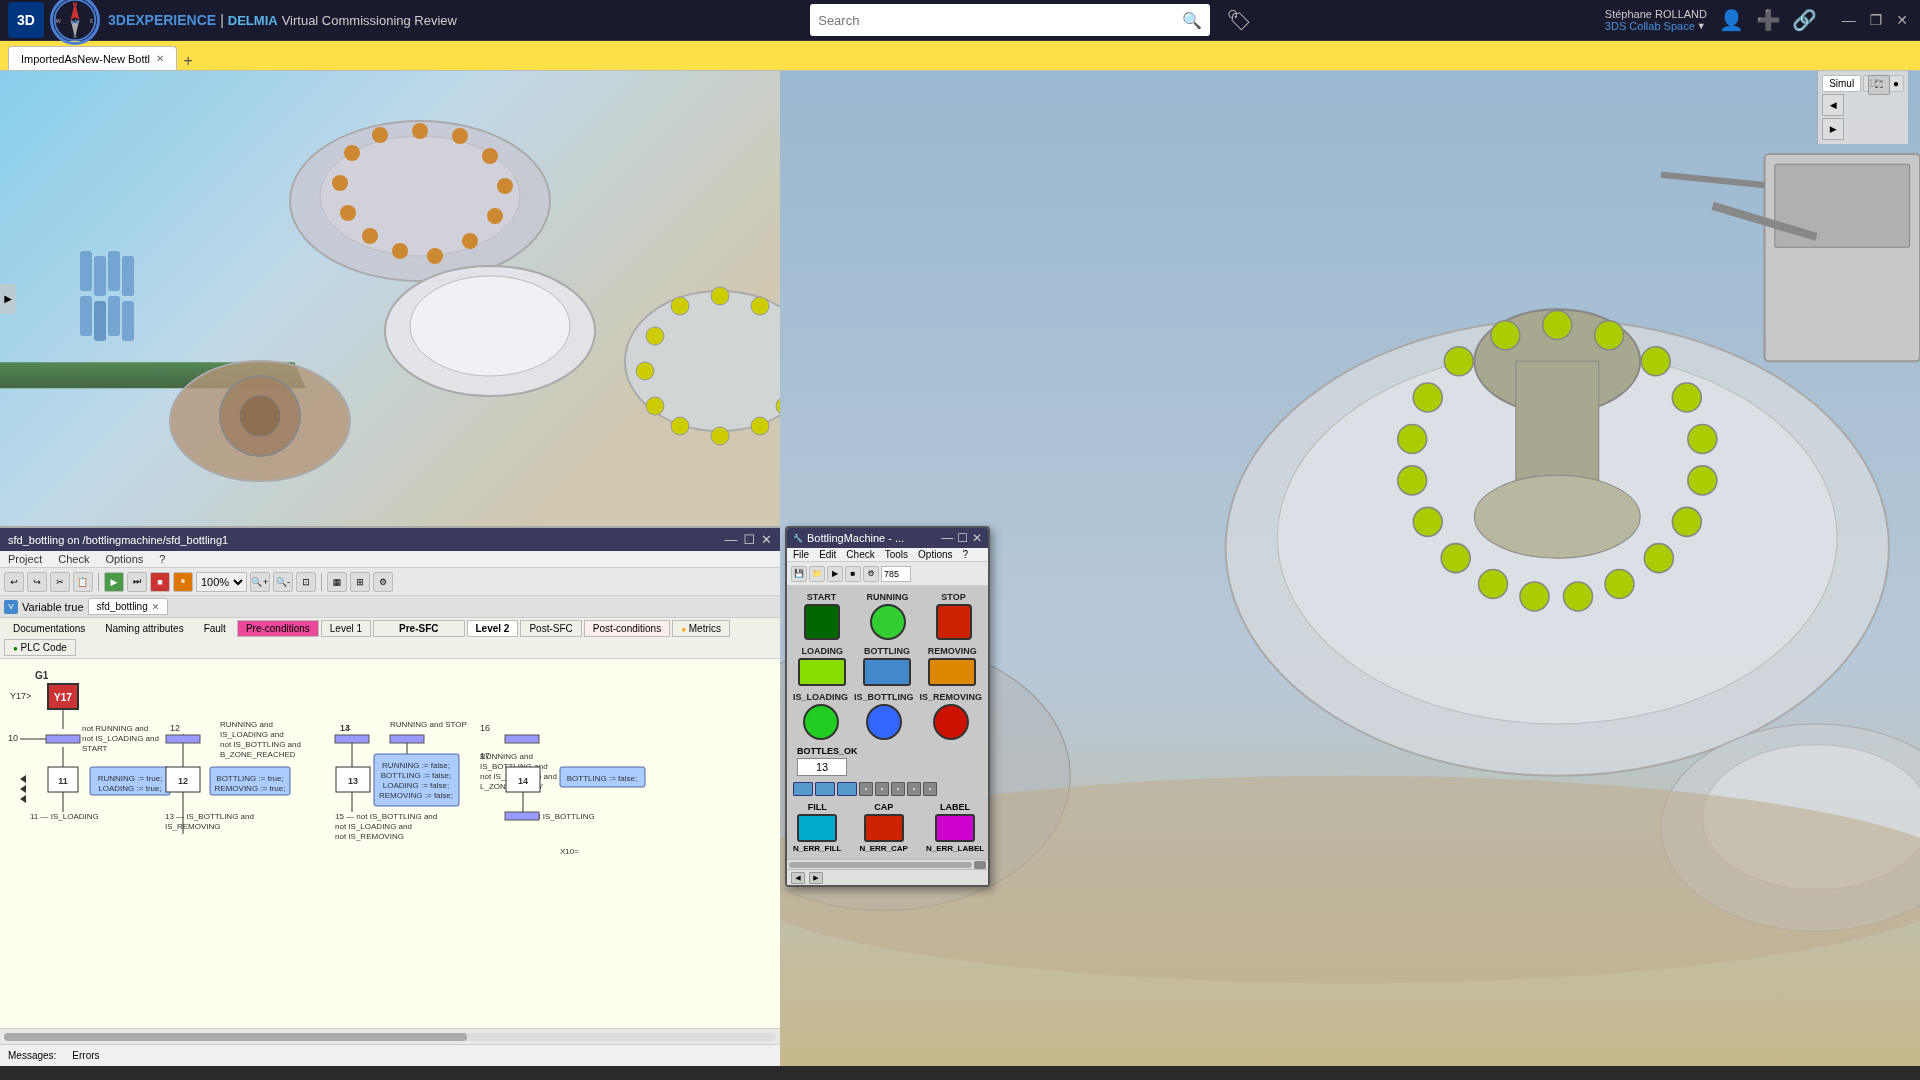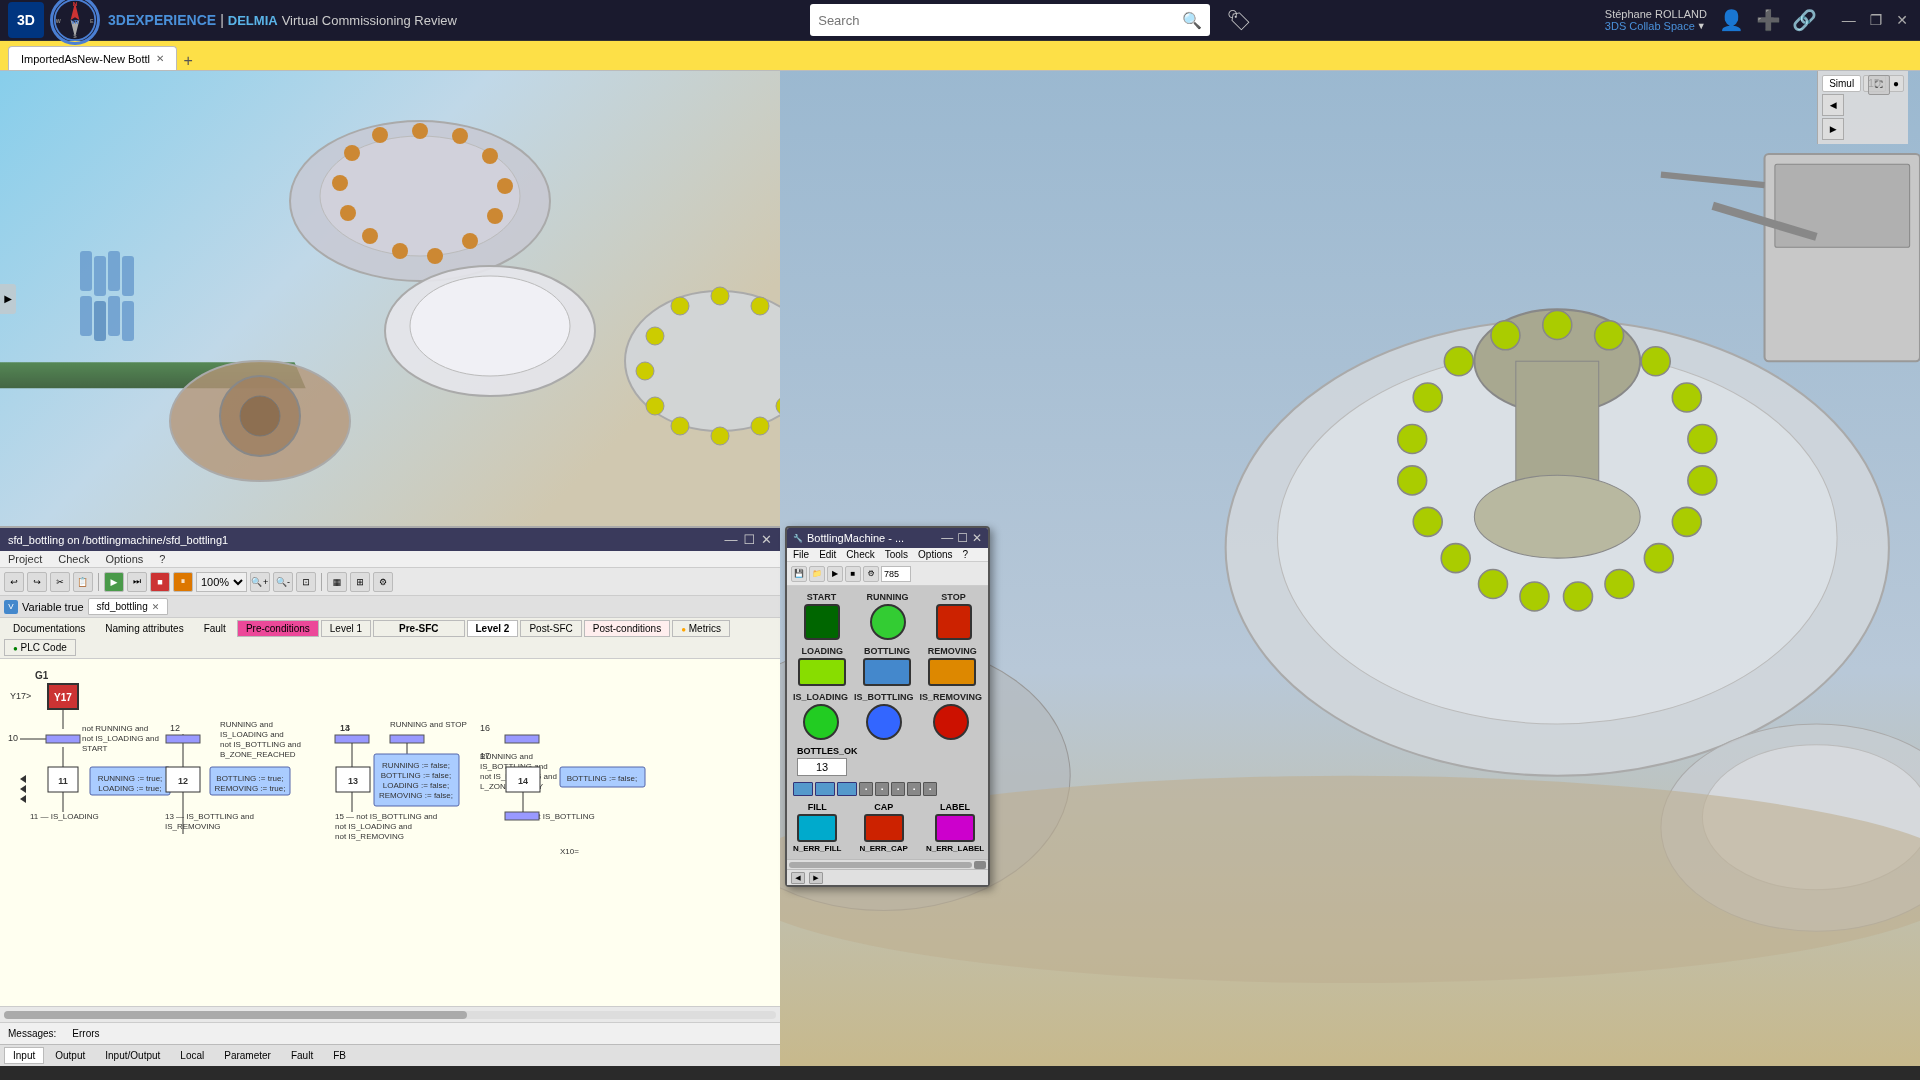--- a/index.html
+++ b/index.html
@@ -416,29 +416,20 @@
         <div style="flex:1;height:8px;background:#ddd;border-radius:4px;">
             <div style="width:60%;height:100%;background:#aaa;border-radius:4px;"></div>
           </div>
       </div>
 
       <div id="sfd-statusbar" style="height:22px;background:#f0f0f0;border-top:1px solid #ccc;display:flex;align-items:center;padding:0 8px;font-size:10px;gap:16px;">
         <span>Messages:</span>
         <span>Errors</span>
       </div>
 
-      <div id="bottom-tabs" style="height:22px;background:#e0e0e0;border-top:1px solid #bbb;display:flex;align-items:center;padding:0 4px;font-size:10px;gap:2px;">
-        <span class="bottom-tab active" style="padding:2px 8px;border:1px solid #bbb;background:white;cursor:pointer;">Input</span>
-        <span class="bottom-tab" style="padding:2px 8px;cursor:pointer;">Output</span>
-        <span class="bottom-tab" style="padding:2px 8px;cursor:pointer;">Input/Output</span>
-        <span class="bottom-tab" style="padding:2px 8px;cursor:pointer;">Local</span>
-        <span class="bottom-tab" style="padding:2px 8px;cursor:pointer;">Parameter</span>
-        <span class="bottom-tab" style="padding:2px 8px;cursor:pointer;">Fault</span>
-        <span class="bottom-tab" style="padding:2px 8px;cursor:pointer;">FB</span>
-      </div>
     </div>
   </div>
 
   <div id="bottling-panel" style="position:absolute;left:785px;top:455px;width:205px;background:#d8d8d8;border:2px solid #555;border-radius:4px;z-index:100;box-shadow:3px 3px 8px rgba(0,0,0,0.4);">
 
     <div id="bp-titlebar" style="background:#3a3a5c;color:white;padding:3px 6px;display:flex;align-items:center;justify-content:space-between;font-size:11px;border-radius:2px 2px 0 0;">
       <div style="display:flex;align-items:center;gap:4px;">
         <span style="font-size:8px;">🔧</span>
         <span>BottlingMachine - ...</span>
       </div>

